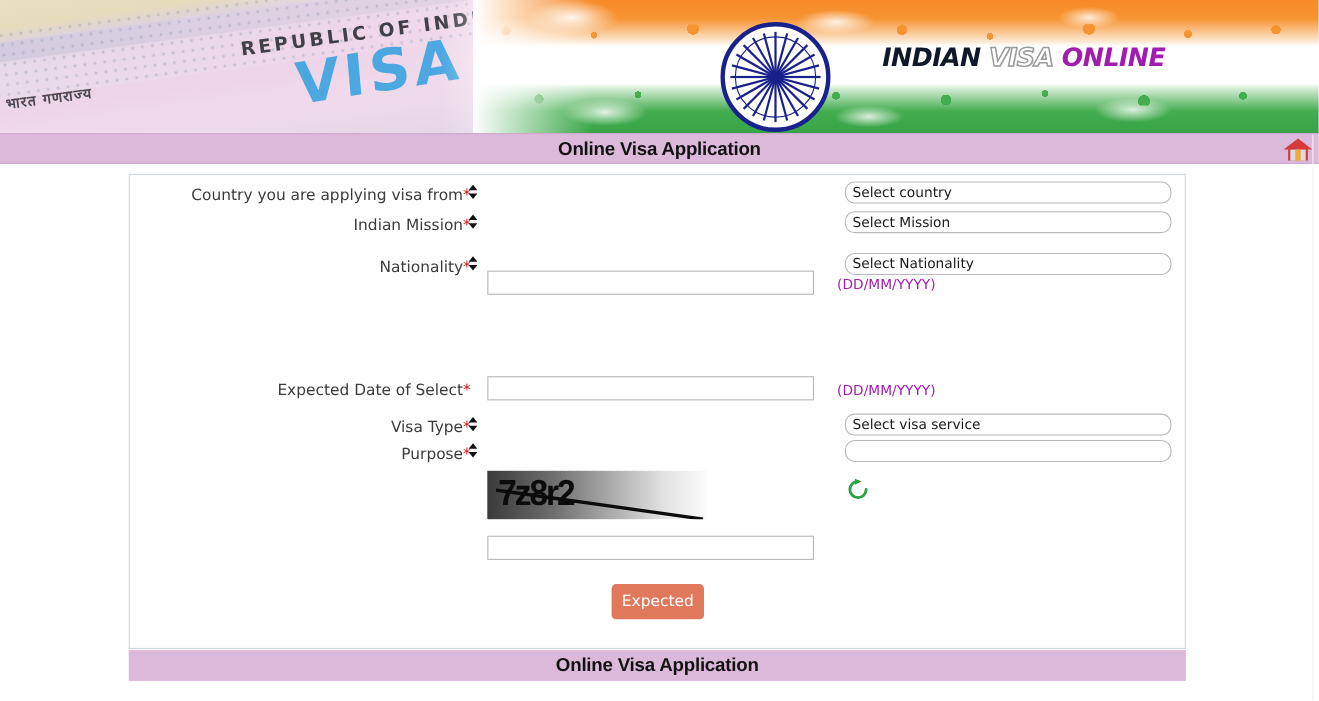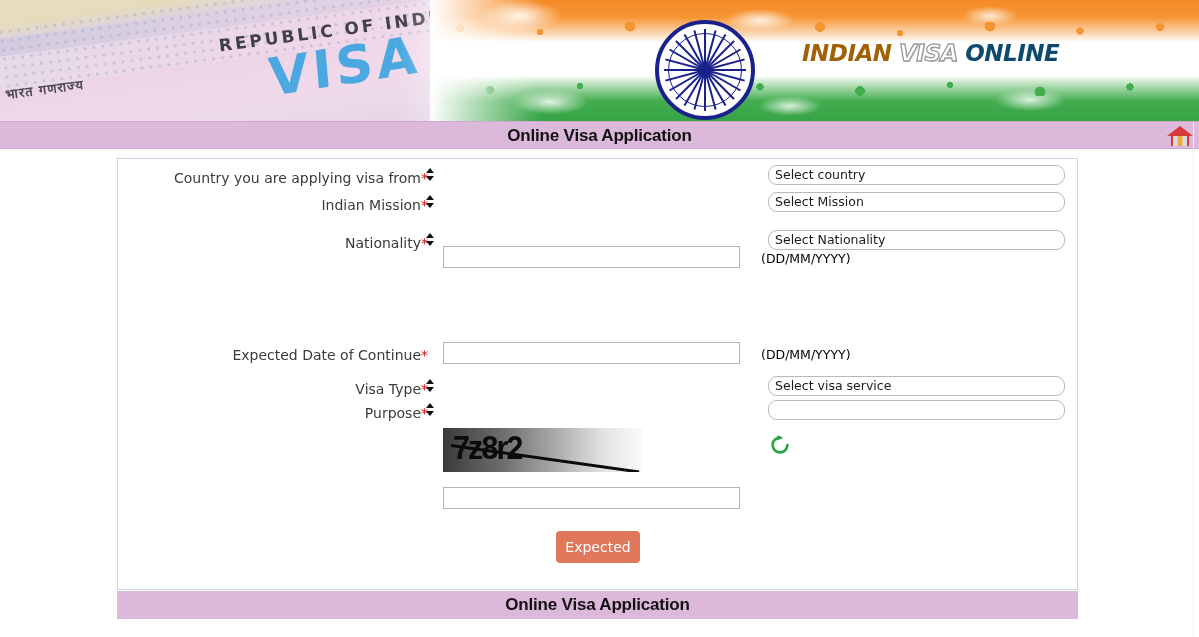--- a/index.html
+++ b/index.html
@@ -213,23 +213,23 @@
   }
   .logo-line1 {
     font-family: "DejaVu Sans", sans-serif;
     font-size: 23px;
     font-weight: 700;
     font-style: italic;
     letter-spacing: -0.5px;
     white-space: nowrap;
     line-height: 1;
   }
-  .lg-indian { color: #a16207; }
+  .lg-indian { color: #0f172a; }
   .lg-visa   { color: #ffffff; -webkit-text-stroke: 1.3px #9a9a9a; text-shadow: 1px 1px 0 rgba(120,120,120,.35); }
-  .lg-online { color: #0c4a6e; }
+  .lg-online { color: #a21caf; }
   .logo-line2 {
     margin-top: 3px;
     font-family: "DejaVu Serif", serif;
     font-style: italic;
     font-size: 15px;
     color: #23232a;
     letter-spacing: .3px;
     white-space: nowrap;
   }
 
@@ -358,21 +358,21 @@
     padding: 0 4px;
     border: 1px solid #b6b6b6;
     background: #ffffff;
     border-radius: 0;
   }
   .hint {
     position: absolute;
     left: 643px;
     font-family: "DejaVu Sans", sans-serif;
     font-size: 12.5px;
-    color: #000000;
+    color: #a21caf;
     line-height: 26px;
     white-space: nowrap;
   }
 
   
   .captcha-img {
     position: absolute;
     left: 325px; top: 269px;
     width: 200px; height: 44px;
     background: linear-gradient(90deg, #3a3a3a 0%, #6e6e6e 30%, #a8a8a8 55%, #e2e2e2 80%, #fbfbfb 100%);
@@ -536,21 +536,21 @@
     </div>
 
     <div class="row" style="top:87px;">
       <input class="fld" type="text" value="" style="">
       <div class="hint">(DD/MM/YYYY)</div>
     </div>
 
 
 
     <div class="row" style="top:183px;">
-      <div class="lbl"><span>Expected Date of Continue</span><span class="req">*</span></div>
+      <div class="lbl"><span>Expected Date of Select</span><span class="req">*</span></div>
       <input class="fld" type="text" value="" style="">
       <div class="hint">(DD/MM/YYYY)</div>
     </div>
 
     <div class="row" style="top:217px;">
       <div class="lbl"><span>Visa Type</span><span class="req">*</span></div>
       <div class="selwrap">
         <select class="fld">
           <option>Select visa service</option>
         </select>

